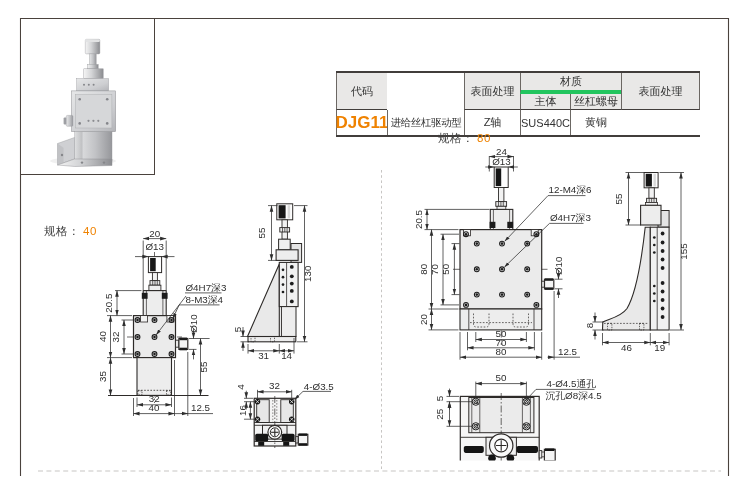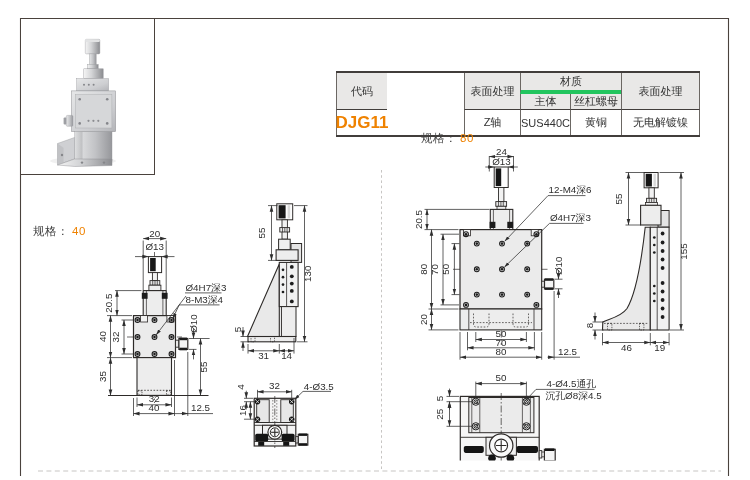--- a/index.html
+++ b/index.html
@@ -4,22 +4,22 @@
 <style>
   html,body{margin:0;padding:0;background:#fff;}
   body{width:750px;height:480px;overflow:hidden;font-family:"Liberation Sans",sans-serif;}
   .page{position:relative;width:750px;height:480px;background:#fff;}
   .abs{position:absolute;}
   
   .photo-box{left:20px;top:18px;width:135px;height:157px;border:1px solid #4a423d;box-sizing:border-box;background:#fff;}
   
   .spec-label{font-size:11.5px;color:#404040;letter-spacing:0.5px;white-space:nowrap;}
   .spec-label .val{color:#ef8200;padding-left:3px;}
-  #spec40{left:33px;top:224px;}
-  #spec80{left:421px;top:131px;}
+  #spec40{left:44px;top:224px;}
+  #spec80{left:438px;top:131px;}
   
   .spec-table{left:336px;top:31px;width:364px;height:62px;display:grid;
     grid-template-columns:51px 77px 56px 50px 51px 79px;
     grid-template-rows:21px 16px 25px;
     border-top:2px solid #413d3b;border-bottom:2px solid #413d3b;
     box-sizing:content-box;font-size:11px;color:#333;margin-top:40px;}
   .spec-table .cell{display:flex;align-items:center;justify-content:center;font-size:11px;
     border-left:1px solid #6b6763;box-sizing:border-box;white-space:nowrap;overflow:visible;}
   .spec-table .cell.last{border-right:1px solid #6b6763;}
   .spec-table .hd{background:#e9e8e7;}
@@ -691,30 +691,30 @@
       </div>
     <div class="cell hd hsep" style="grid-column:4;grid-row:2">
         <span>主体</span>
       </div>
     <div class="cell hd hsep" style="grid-column:5;grid-row:2">
         <span>丝杠螺母</span>
       </div>
     <div class="cell" style="grid-column:1;grid-row:3">
         <span class="code-val">DJG11</span>
       </div>
+    <div class="cell" style="grid-column:2;grid-row:3">
+        <span style="font-size:10.4px;letter-spacing:-0.3px">进给丝杠驱动型</span>
+      </div>
     <div class="cell" style="grid-column:3;grid-row:3">
         <span>Z轴</span>
       </div>
     <div class="cell" style="grid-column:4;grid-row:3">
         <span>SUS440C</span>
       </div>
     <div class="cell" style="grid-column:5;grid-row:3">
         <span>黄铜</span>
       </div>
-    <div class="cell last" style="grid-column:6;grid-row:3">
-        <span>无电解镀镍</span>
-      </div>
   </div>
 
   <div class="abs spec-label" id="spec40"><span>规格：</span><span class="val">40</span></div>
   <div class="abs spec-label" id="spec80"><span>规格：</span><span class="val">80</span></div>
 
 </div>
 
 </body></html>

